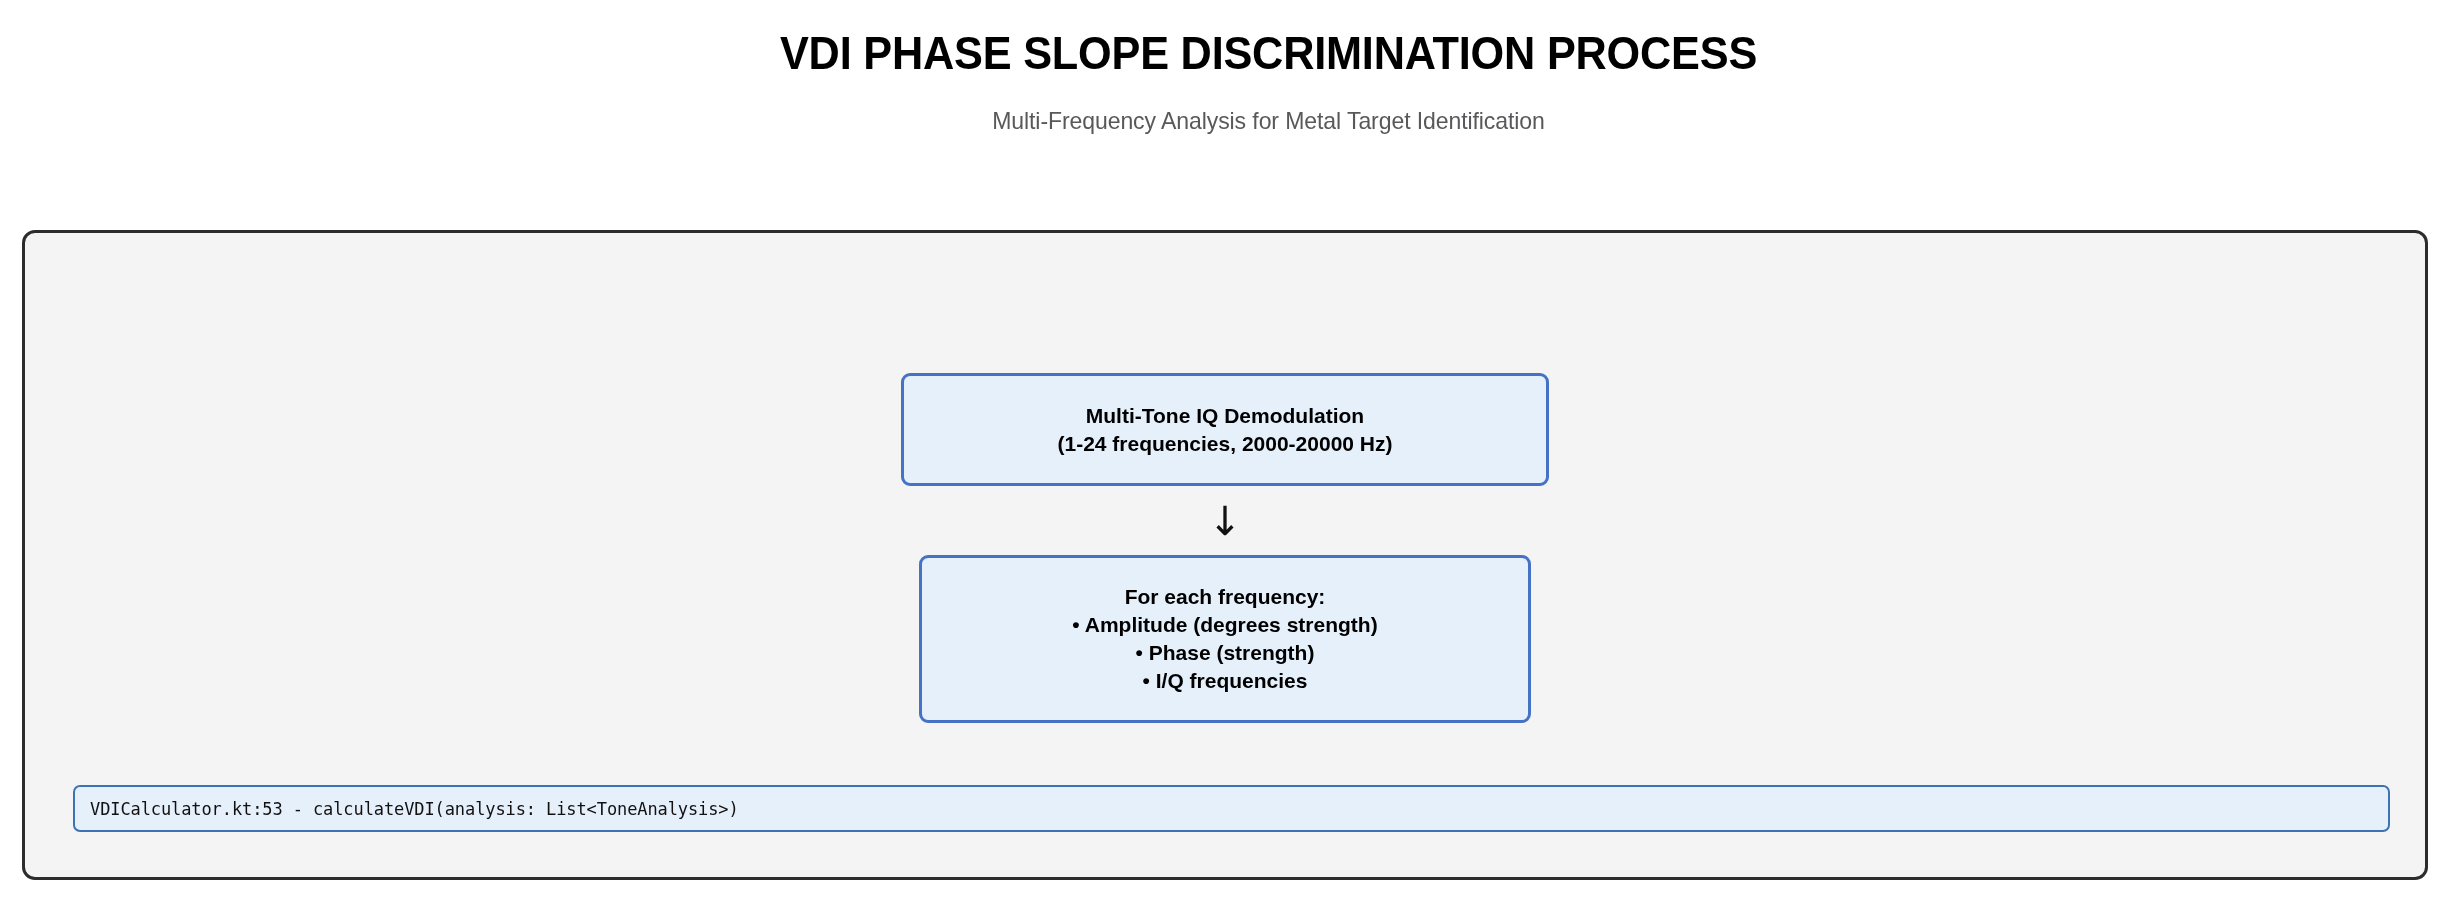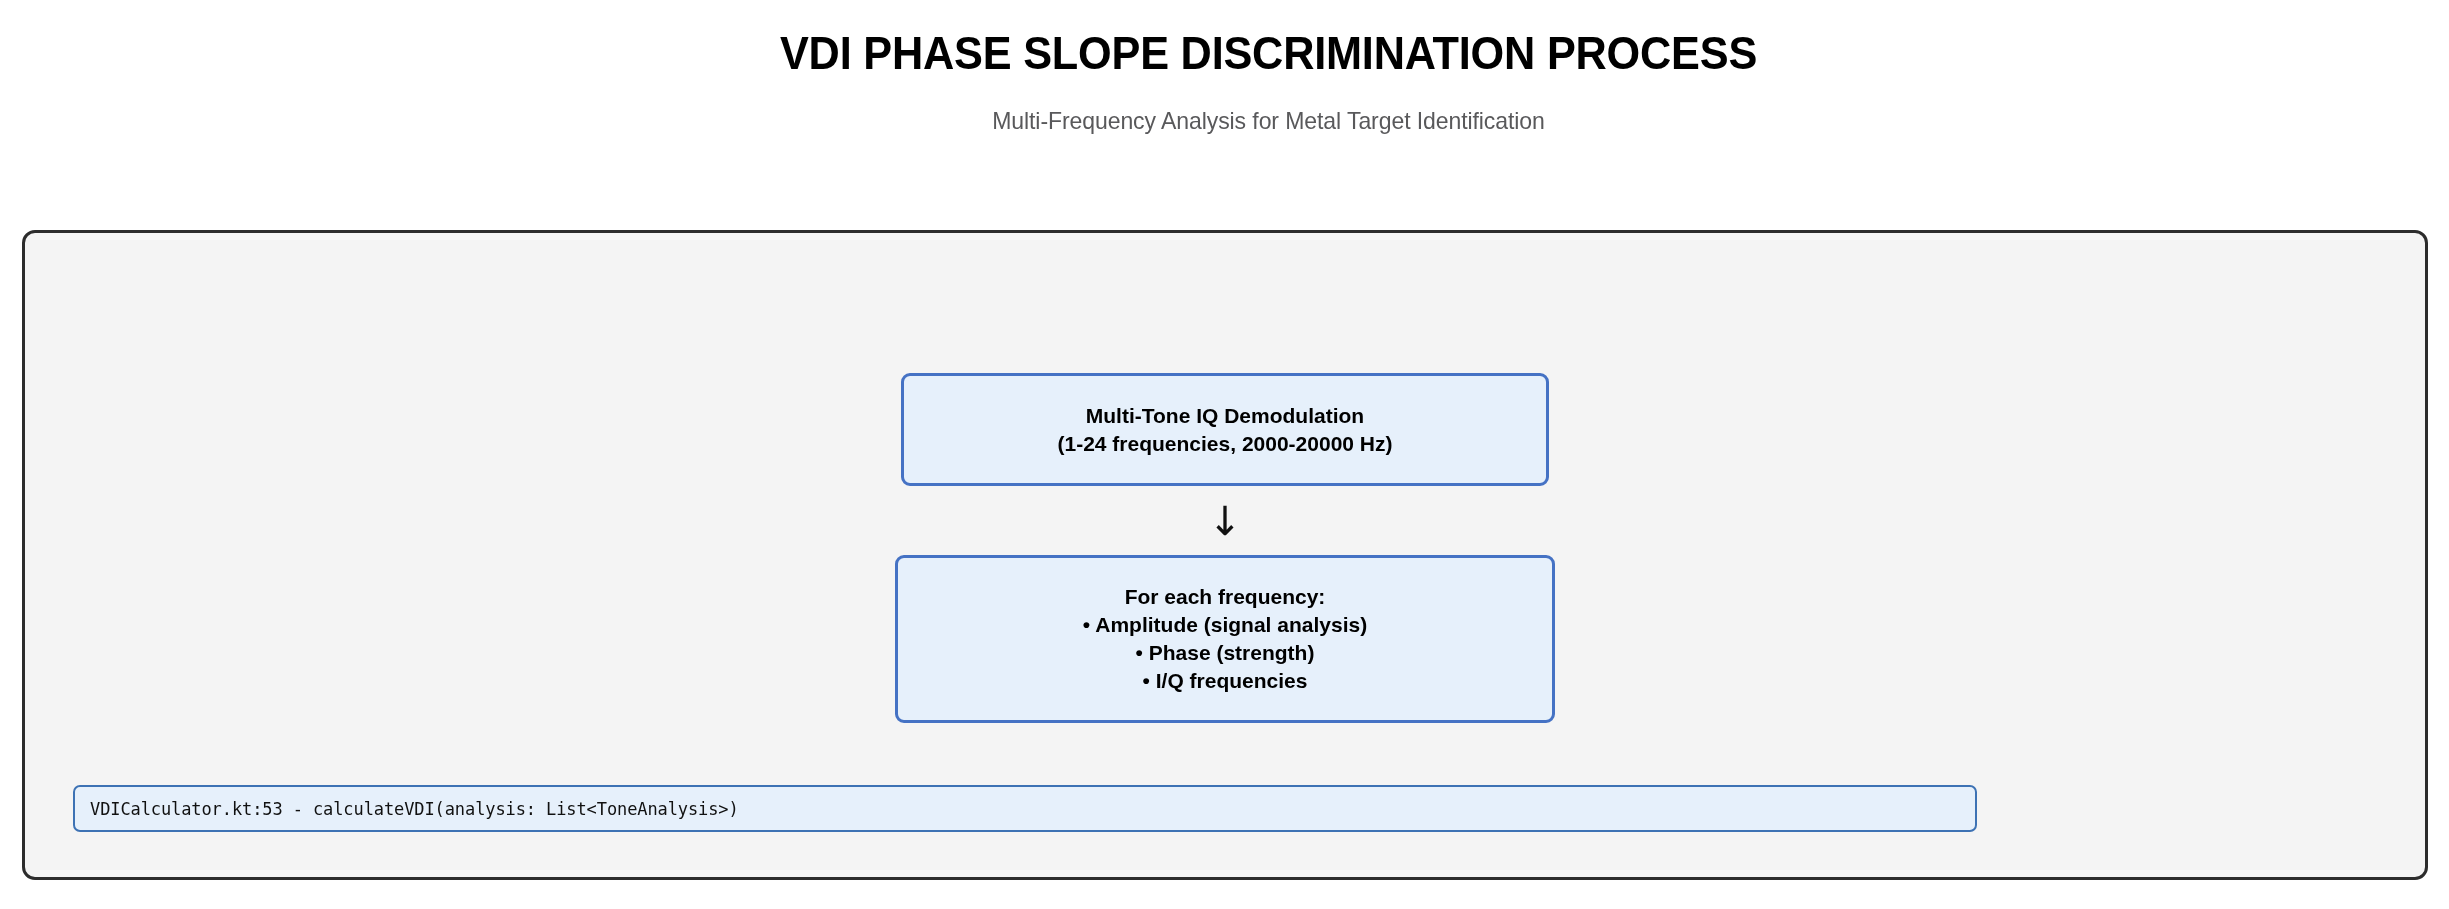--- a/index.html
+++ b/index.html
@@ -105,21 +105,21 @@
     flex-direction: column;
     align-items: center;
     justify-content: center;
     text-align: center;
   }
   .flow-box.box-1 {
     width: 648px;
     height: 113px;
   }
   .flow-box.box-2 {
-    width: 660px;
+    width: 612px;
     height: 168px;
   }
   .flow-line {
     font-size: 21px;
     font-weight: bold;
     color: #000000;
     line-height: 28px;
     white-space: nowrap;
   }
 
@@ -130,21 +130,21 @@
     margin: 15px 0 14px 0;
     font-family: "DejaVu Sans", sans-serif;
     user-select: none;
   }
 
   
   .code-bar {
     position: absolute;
     left: 48px;
     top: 552px;
-    width: 1904px;
+    width: 2317px;
     height: 47px;
     box-sizing: border-box;
     background: #e6f0fb;
     border: 2px solid #3d72b4;
     border-radius: 7px;
     display: flex;
     align-items: center;
   }
   .code-bar-text {
     font-family: "DejaVu Sans Mono", monospace;
@@ -172,21 +172,21 @@
 
       <div class="flow-box box-1">
         <div class="flow-line">Multi-Tone IQ Demodulation</div>
         <div class="flow-line">(1-24 frequencies, 2000-20000 Hz)</div>
       </div>
 
       <div class="flow-arrow">↓</div>
 
       <div class="flow-box box-2">
         <div class="flow-line">For each frequency:</div>
-        <div class="flow-line">• Amplitude (signal analysis)</div>
+        <div class="flow-line">• Amplitude (degrees strength)</div>
         <div class="flow-line">• Phase (strength)</div>
         <div class="flow-line">• I/Q frequencies</div>
       </div>
 
     </div>
 
     <div class="code-bar">
       <span class="code-bar-text">VDICalculator.kt:53 - calculateVDI(analysis: List&lt;ToneAnalysis&gt;)</span>
     </div>
 

